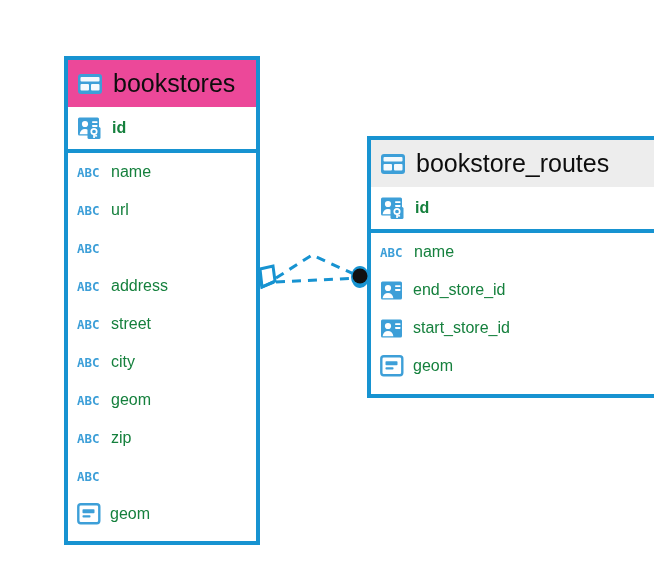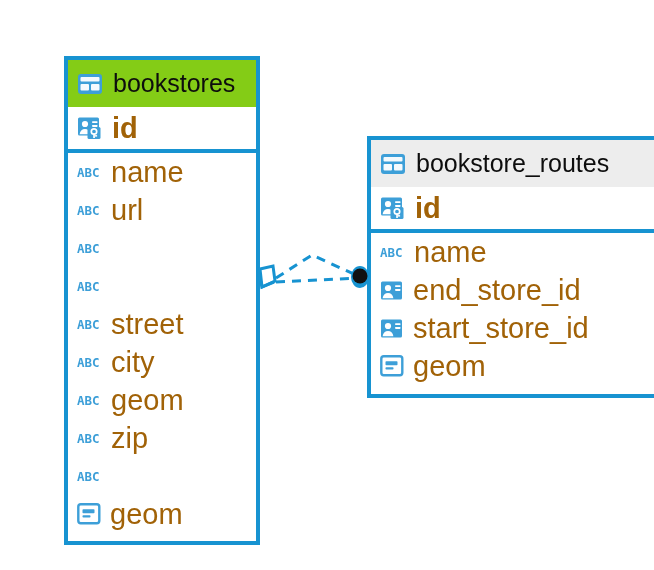--- a/index.html
+++ b/index.html
@@ -41,21 +41,21 @@
   }
 
   .entity-header {
     display: flex;
     align-items: center;
     box-sizing: border-box;
     height: 47px;
     padding-left: 9px;
     gap: 10px;
   }
-  .entity-header.accent { background: #84cc16; }
+  .entity-header.accent { background: #ec4899; }
   .entity-header.neutral { background: #ededed; }
 
   .entity-title {
     font-size: 25px;
     color: #0d0d0d;
     line-height: 1;
     white-space: nowrap;
   }
 
   .attr-row {
@@ -65,22 +65,22 @@
     height: 38px;
     padding-left: 9px;
     gap: 9px;
     background: #ffffff;
   }
   .attr-row.key-row {
     height: 46px;
     border-bottom: 4px solid #1793d1;
   }
   .attr-label {
-    font-size: 29px;
-    color: #a16207;
+    font-size: 16px;
+    color: #15803d;
     line-height: 1;
     white-space: nowrap;
   }
   .attr-label.bold { font-weight: bold; }
 
   .icon {
     display: inline-flex;
     align-items: center;
     justify-content: center;
     flex: 0 0 auto;
@@ -158,20 +158,21 @@
         </svg>
       </span>
     </div>
 
     <div class="attr-row">
       <span class="icon">
         <svg width="25" height="14" viewBox="0 0 25 14" aria-hidden="true">
           <text x="0" y="11.5" font-family="'DejaVu Sans Mono', monospace" font-size="12.5" font-weight="bold" fill="#3d9fd8">ABC</text>
         </svg>
       </span>
+      <span class="attr-label">address</span>
     </div>
 
     <div class="attr-row">
       <span class="icon">
         <svg width="25" height="14" viewBox="0 0 25 14" aria-hidden="true">
           <text x="0" y="11.5" font-family="'DejaVu Sans Mono', monospace" font-size="12.5" font-weight="bold" fill="#3d9fd8">ABC</text>
         </svg>
       </span>
       <span class="attr-label">street</span>
     </div>

